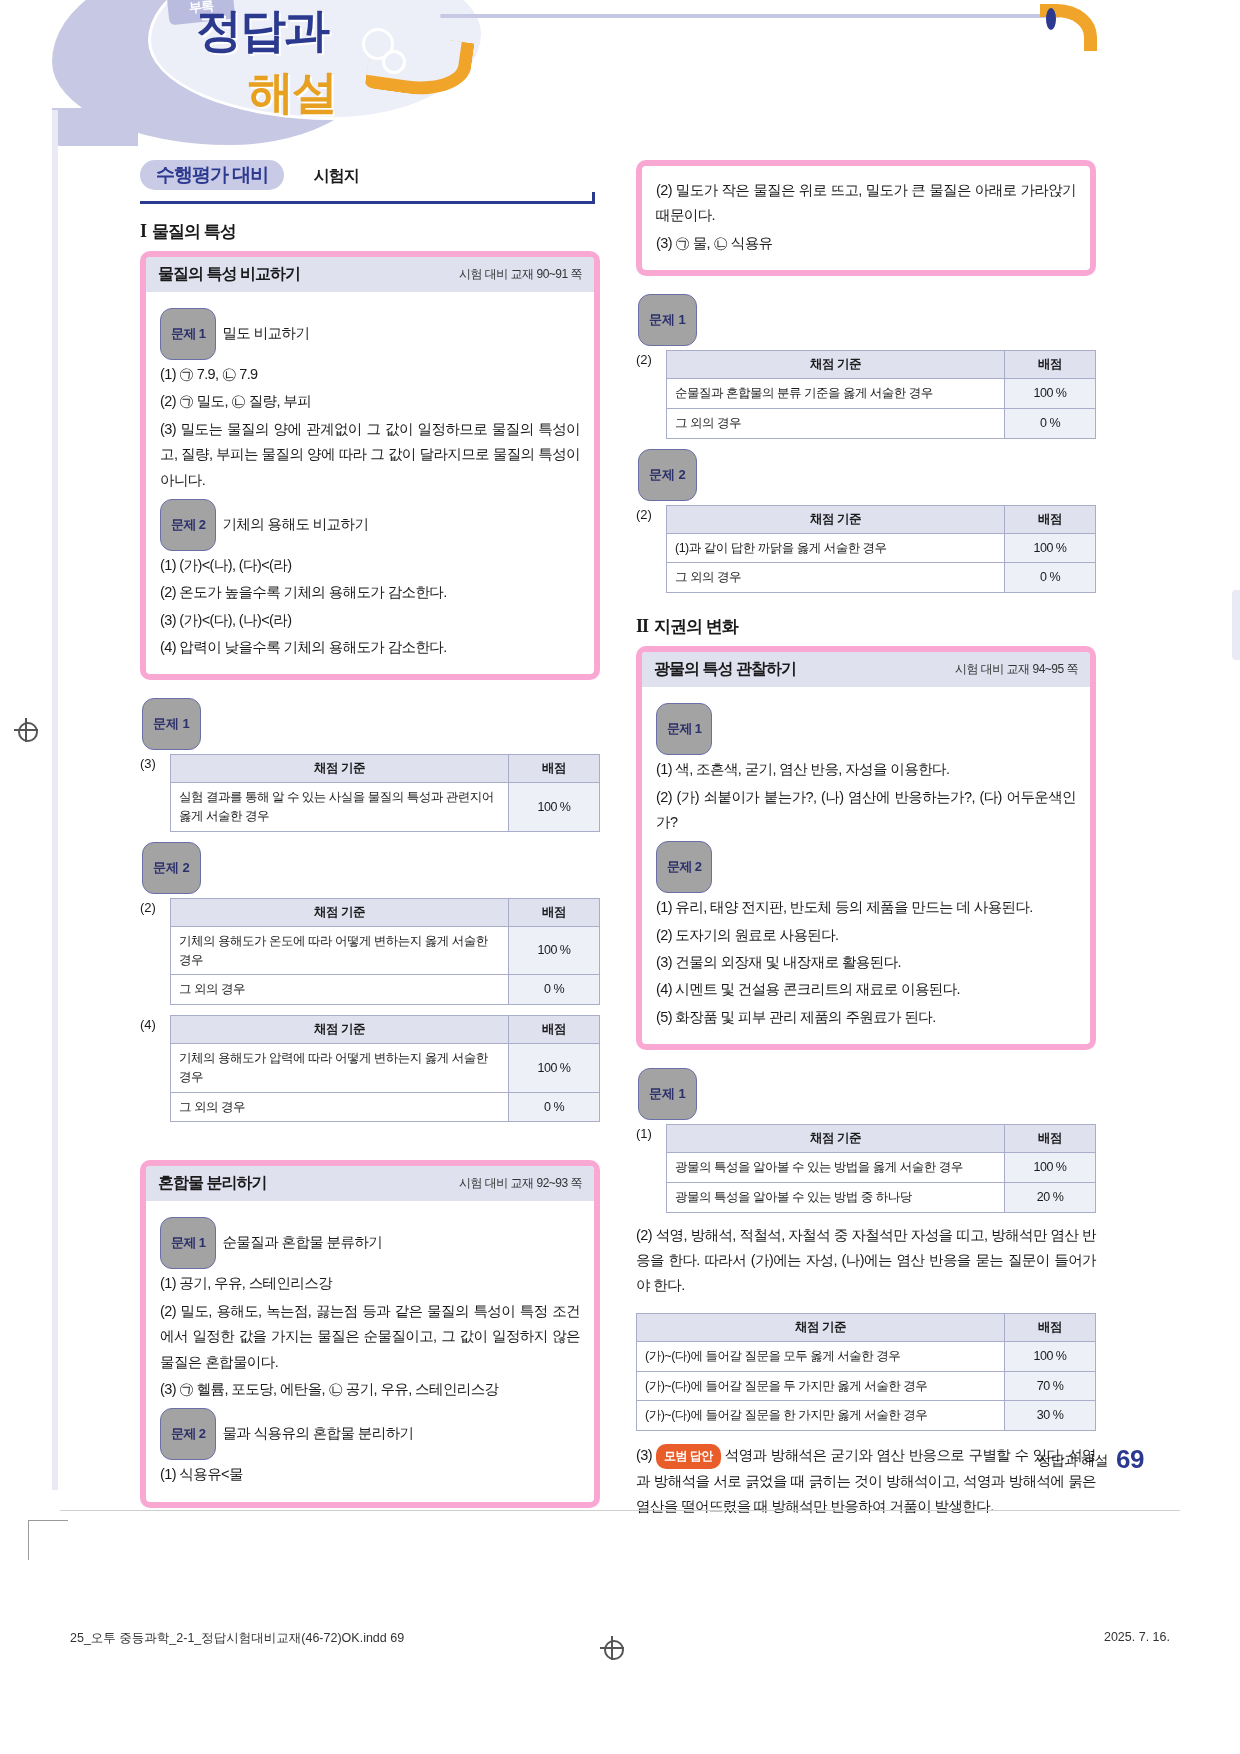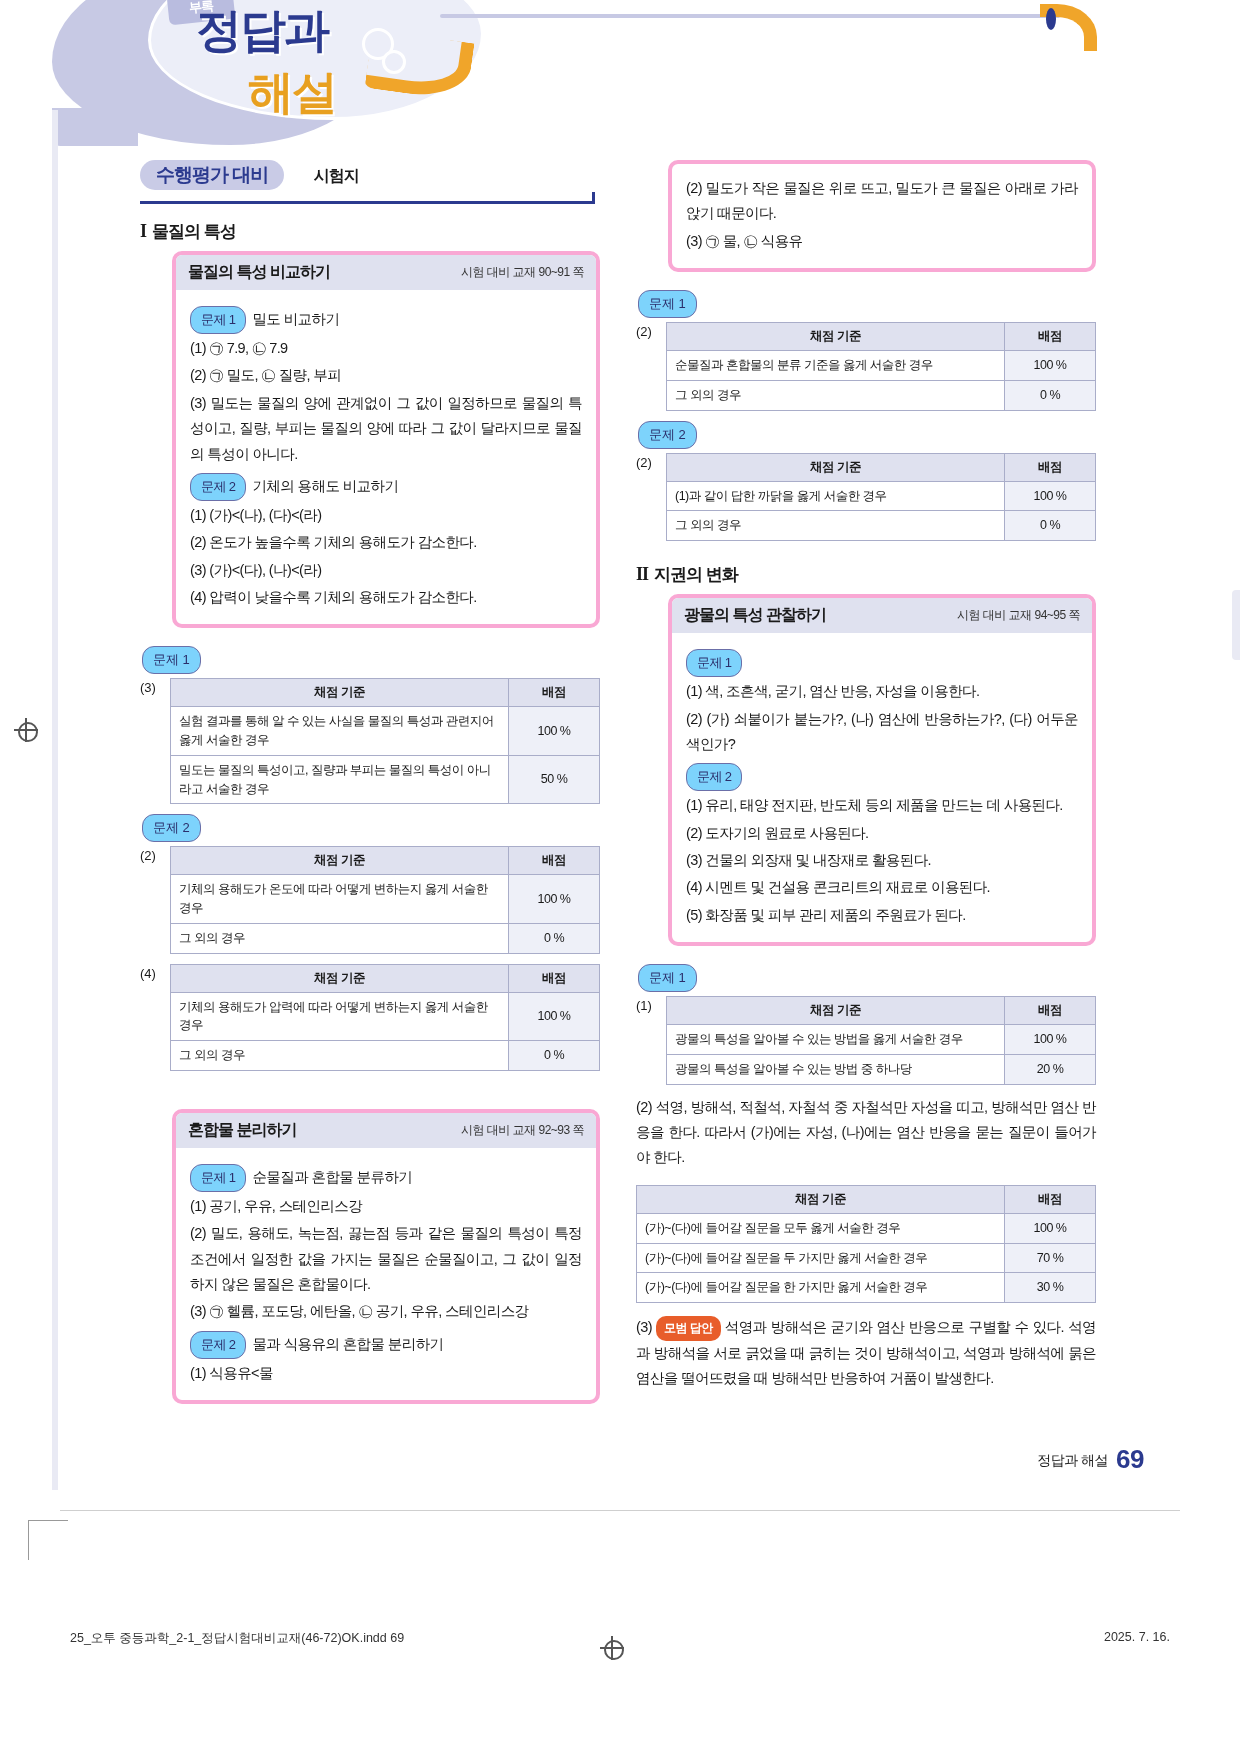--- a/index.html
+++ b/index.html
@@ -73,29 +73,29 @@
     display:inline-block;background:#c9cbe6;color:#2b3a8f;font-weight:bold;
     font-size:19px;padding:2px 16px;border-radius:16px;letter-spacing:-1px;
   }
   .sec-head .rest{font-size:16px;font-weight:bold;color:#1a1a1a;margin-left:25px;letter-spacing:-1px;}
   .sec-head .under{position:absolute;left:0;bottom:0;width:455px;height:3px;background:#2b3a8f;}
   .sec-head .under:after{content:"";position:absolute;right:0;bottom:0;width:3px;height:12px;background:#2b3a8f;}
 
   .chapter{font-size:17px;font-weight:bold;margin:14px 0 8px 0;letter-spacing:-1px;display:flex;align-items:center;gap:6px;}
   .chapter .rn{font-family:"Liberation Serif",serif;font-size:18px;font-weight:bold;}
 
-  .card{border:4px solid #f9a8d4;border-radius:10px;overflow:hidden;margin-bottom:18px;background:#fff;margin-left:32px;}
+  .card{border:6px solid #f9a8d4;border-radius:10px;overflow:hidden;margin-bottom:18px;background:#fff;}
   .card-title{background:#dfe1ef;padding:7px 12px;display:flex;justify-content:space-between;align-items:center;}
   .card-title .t{font-size:16px;font-weight:bold;letter-spacing:-1px;}
   .card-title .p{font-size:12px;color:#333;letter-spacing:-0.5px;text-align:center;}
   .card-body{padding:10px 14px 12px 14px;}
 
   .qbadge{
     display:inline-block;border:1.5px solid #6b6fa8;border-radius:12px;
-    padding:4px 10px;font-size:13px;font-weight:normal;color:#2b2f6b;background:#7dd3fc;margin-right:6px;
+    padding:16px 10px;font-size:13px;font-weight:bold;color:#2b2f6b;background:#a3a3a3;margin-right:6px;
   }
   .line{font-size:14.5px;line-height:1.75;letter-spacing:-0.6px;margin:2px 0;text-align:justify;}
   .qline{margin:6px 0 2px 0;font-size:14.5px;letter-spacing:-0.6px;}
   .qline .txt{font-size:14.5px;}
 
   .badge-row{margin:10px 0 4px 2px;}
 
   table.rub{border-collapse:collapse;width:100%;font-size:12.5px;}
   table.rub th{background:#dfe1ef;border:1px solid #a9adc9;padding:5px 4px;font-weight:bold;letter-spacing:-0.5px;}
   table.rub td{border:1px solid #a9adc9;padding:5px 8px;letter-spacing:-0.5px;line-height:1.5;}
@@ -188,24 +188,20 @@
       <table class="rub">
         <tbody>
             <tr>
               <th>채점 기준</th>
               <th style="width:74px">배점</th>
             </tr>
         <tr>
               <td>실험 결과를 통해 알 수 있는 사실을 물질의 특성과 관련지어 옳게 서술한 경우</td>
               <td class="score">100 %</td>
             </tr>
-        <tr>
-              <td>밀도는 물질의 특성이고, 질량과 부피는 물질의 특성이 아니라고 서술한 경우</td>
-              <td class="score">50 %</td>
-            </tr>
       </tbody>
         </table>
     </div>
   </div>
 
   <div class="badge-row">
     <span class="qbadge">문제 2</span>
   </div>
   <div class="tblwrap">
     <div class="num">(2)</div>

